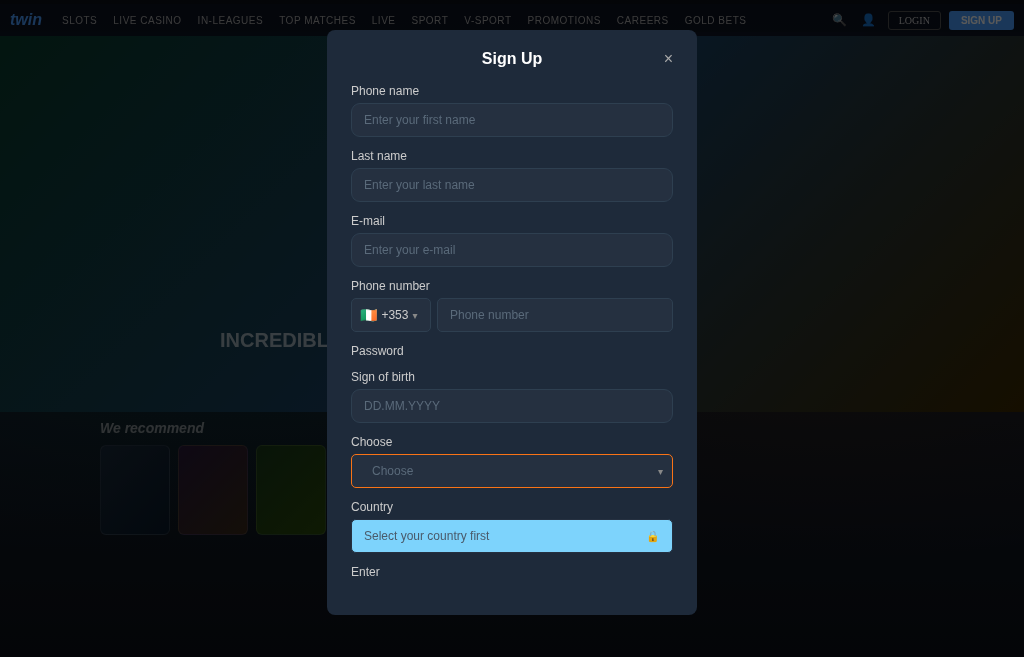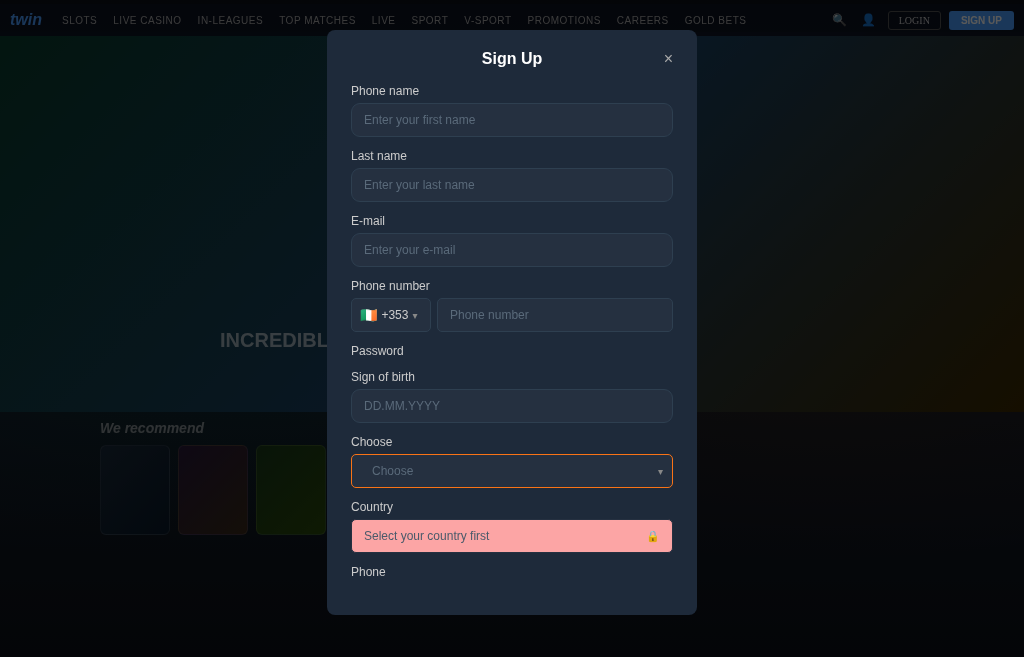--- a/index.html
+++ b/index.html
@@ -252,21 +252,21 @@
       top: 50%;
       transform: translateY(-50%);
       color: #888;
       font-size: 10px;
       pointer-events: none;
     }
 
     
     .form-input-disabled {
       width: 100%;
-      background: #fca5a5;
+      background: #7dd3fc;
       border: 1px solid #253040;
       border-radius: 5px;
       padding: 9px 12px;
       color: #4a5a6a;
       font-size: 12px;
       display: flex;
       align-items: center;
       justify-content: space-between;
     }
     .lock-icon { color: #4a5a6a; font-size: 11px; }
@@ -371,16 +371,16 @@
 
   <div class="form-group">
     <label class="form-label">Country</label>
     <div class="form-input-disabled">
       <span>Select your country first</span>
       <span class="lock-icon">🔒</span>
     </div>
   </div>
 
   <div class="form-group">
-    <label class="form-label">Phone</label>
+    <label class="form-label">Enter</label>
   </div>
 
 </div>
 
 </body></html>

